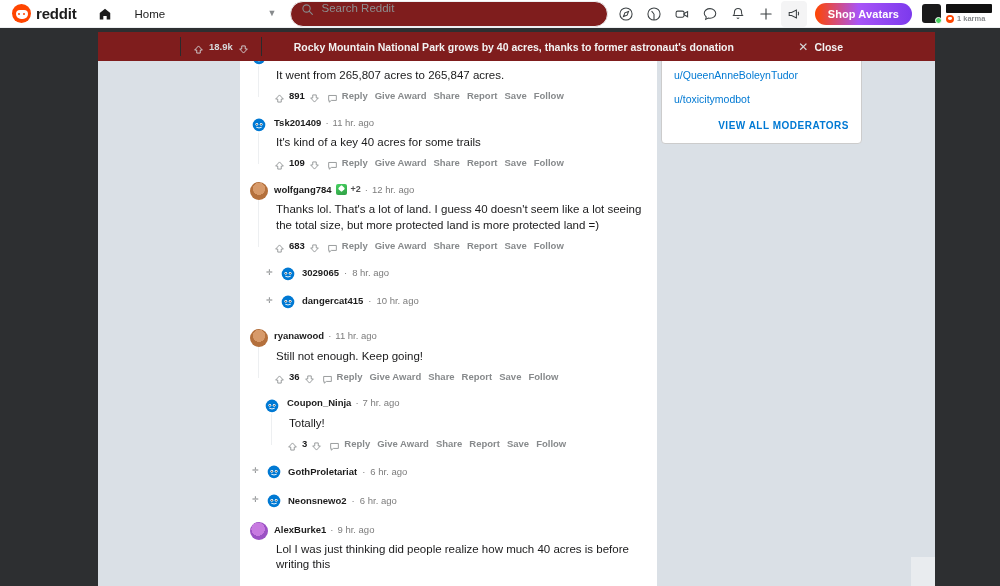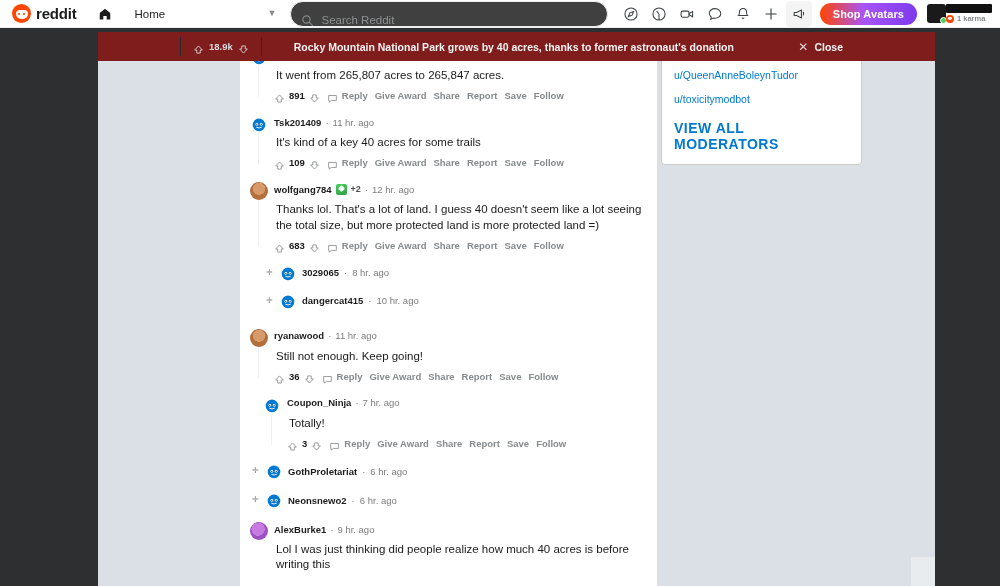--- a/index.html
+++ b/index.html
@@ -39,40 +39,40 @@
     border-radius: 4px; margin-left: 4px; cursor: pointer;
     position: relative;
   }
   .home-icon { width: 14px; height: 14px; position: relative; flex:none; }
   .home-icon svg { display:block; }
   .home-label { font-size: 11.5px; color: #1c1c1c; }
   .chev { margin-left: auto; color:#878a8c; font-size:9px; line-height:1; }
 
   .searchbar {
     flex: none; width: 318px; height: 26px;
-    background: #404040; border: 1px solid #edeff1; border-radius: 13px;
-    display:flex; align-items:flex-end; gap: 7px; padding: 0 10px; margin-left: 6px;
+    background: #7f1d1d; border: 1px solid #edeff1; border-radius: 13px;
+    display:flex; align-items:flex-start; gap: 7px; padding: 0 10px; margin-left: 6px;
   }
   .search-ico { width: 13px; height: 13px; color:#878a8c; flex:none; }
   .search-ph { font-size: 11.5px; color: #8d8f90; }
 
   .nav-right { margin-left:auto; display:flex; align-items:center; gap: 2px; padding-right: 6px; }
   .navicon {
     width: 26px; height: 26px; border-radius: 4px;
     display:flex; align-items:center; justify-content:center;
     color: #3b4043; cursor:pointer;
   }
   .navicon.hl { background:#f4f4f5; }
   .shop-avatars {
     height: 22px; border-radius: 11px; padding: 0 13px; margin-left: 6px;
     background: linear-gradient(90deg,#ff4500 0%,#a855f7 45%,#7c3aed 100%);
     color:#fff; font-size: 11px; font-weight: 700;
     display:flex; align-items:center; cursor:pointer; letter-spacing:.1px;
   }
-  .user-chip { display:flex; align-items:flex-end; margin-left: 8px; padding-right:2px; cursor:pointer;}
+  .user-chip { display:flex; align-items:flex-end; gap:5px; margin-left: 8px; padding-right:2px; cursor:pointer;}
   .user-av {
     width: 19px; height: 19px; border-radius: 3px; background: #1a1a1b; position:relative; flex:none;
   }
   .user-av::after{content:"";position:absolute;right:-1px;bottom:-1px;width:5px;height:5px;border-radius:50%;background:#46d160;border:1px solid #fff;}
   .user-meta { display:flex; flex-direction:column; gap:1px; }
   .user-redact { width: 46px; height: 9px; background:#111; border-radius:1px; }
   .karma-row { display:flex; align-items:center; gap:3px; }
   .karma-ico { width:8px; height:8px; border-radius:50%; background:#ff4500; position:relative; flex:none;}
   .karma-ico::after{content:"";position:absolute;left:2px;top:2.4px;width:4px;height:3px;background:#fff;border-radius:3px 3px 4px 4px;}
   .karma-txt { font-size: 7.5px; color:#878a8c; font-weight:700; }
@@ -106,21 +106,21 @@
   .right-col {
     position:absolute; top:0; left: 563px; width: 201px;
   }
   .mod-card {
     background:#ffffff; border:1px solid #ccc; border-radius: 0 0 4px 4px;
     padding: 6px 12px 12px 12px;
   }
   .mod-link { color:#0079d3; font-size: 10.5px; padding: 6px 0; display:block; cursor:pointer; }
   .mod-link.cut { opacity: .95; }
   .mod-viewall {
-    color:#0079d3; font-size: 14px; font-weight:700;
+    text-align:right; color:#0079d3; font-size: 10px; font-weight:700;
     letter-spacing:.5px; padding-top: 9px; cursor:pointer;
   }
 
   
   .comments { padding: 10px 0 0 0; }
   .cmt { position: relative; }
   .cmt-inner { display:flex; gap: 6px; }
   .avatar { width: 18px; height: 18px; border-radius:50%; flex:none; position:relative; overflow:hidden;}
   .av-snoo { background:#ffffff; }
   .av-snoo svg{display:block}

